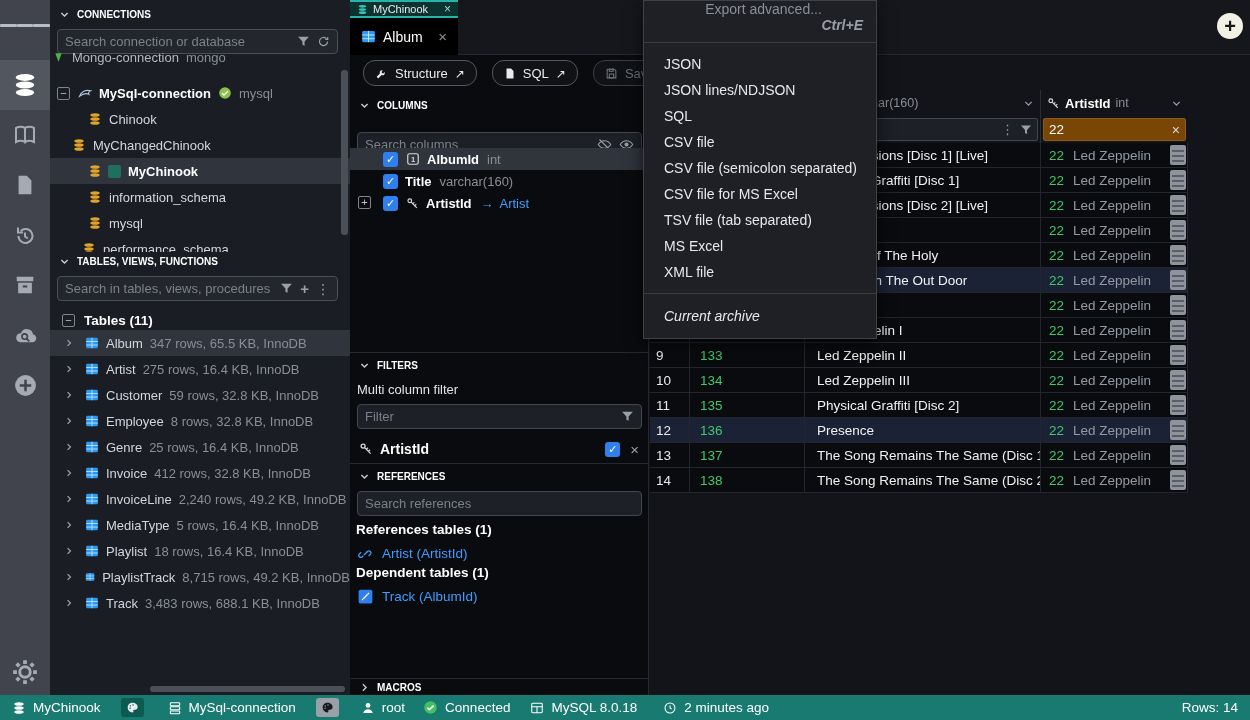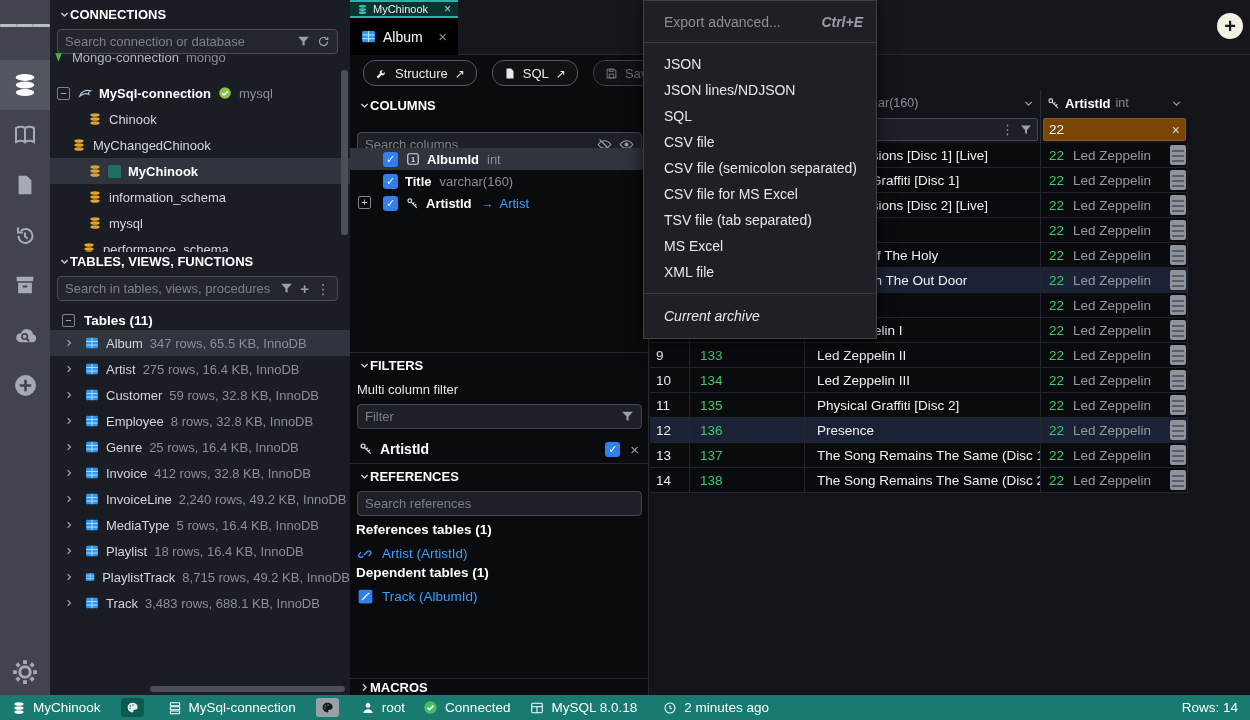--- a/index.html
+++ b/index.html
@@ -10,21 +10,21 @@
 
   
   .rail{position:absolute;left:0;top:0;width:50px;height:695px;background:#41444c;}
   .rail-item{width:50px;height:50px;display:flex;align-items:center;justify-content:center;color:#a6aab2;cursor:pointer;}
   .rail-item.active{background:#52565e;color:#ffffff;}
   .rail-gear{position:absolute;left:0;bottom:8px;width:50px;display:flex;justify-content:center;color:#a6aab2;}
   .burger span{display:block;width:24px;height:3px;background:#b9bdc4;margin:3px 0;border-radius:1px;}
 
   
   .lpanel{position:absolute;left:50px;top:0;width:300px;height:695px;background:#1a1d23;overflow:hidden;}
-  .sec-head{display:flex;align-items:center;padding:0 9px;height:18px;color:#fff;font-weight:bold;font-size:13px;}
+  .sec-head{display:flex;align-items:center;gap:7px;padding:0 9px;height:18px;color:#fff;font-weight:bold;font-size:10px;}
   .chev{color:#c7cad0;flex:0 0 auto;}
   .search{position:absolute;left:7px;height:25px;background:#23262d;border:1px solid #4a4e56;border-radius:4px;
           display:flex;align-items:center;padding:0 7px;}
   .search .ph{color:#7b8089;font-size:13px;white-space:nowrap;overflow:hidden;flex:1 1 auto;}
   .search .sic{color:#9aa0a8;margin-left:7px;flex:0 0 auto;}
   .row{display:flex;align-items:center;height:26px;white-space:nowrap;overflow:hidden;}
   .row .nm{color:#d3d6db;}
   .row .nm.b{font-weight:bold;color:#fff;}
   .row .meta{color:#8a8e96;margin-left:7px;}
   .row.selected{background:#2f343d;}
@@ -103,21 +103,21 @@
   .ahint{color:#949aa3;margin-left:9px;overflow:hidden;white-space:nowrap;flex:1 1 auto;}
   .doc{position:absolute;right:1px;top:2px;width:16px;height:20px;border-radius:2px;background:#8f939c;
        background-image:repeating-linear-gradient(#8f939c 0 3px,#5a5e66 3px 5px);border:2px solid #8f939c;}
   .hc.rn{width:40px;}.hc.id{width:115px;}.hc.ti{width:236px;}.hc.ar{width:147px;}
   .fc.rn{width:40px;}.fc.id{width:115px;}.fc.ti{width:236px;}.fc.ar{width:147px;}
 
   
   .menu{position:absolute;left:643px;top:0;width:234px;background:#1e2025;border:1px solid #3f4147;
         box-shadow:0 5px 16px rgba(0,0,0,.65);z-index:60;padding-bottom:9px;}
   .menu-head{height:42px;display:flex;align-items:center;padding:0 13px 0 20px;color:#8b8f96;font-size:14px;
-             border-bottom:1px solid #3a3c42;}
+             border-bottom:1px solid #3a3c42;flex-direction:column;}
   .menu-head .sc{margin-left:auto;font-weight:bold;font-style:italic;color:#9a9ea5;}
   .menu-items{padding-top:8px;}
   .mitem{height:26px;display:flex;align-items:center;padding-left:20px;color:#e6e8eb;font-size:14px;cursor:pointer;}
   .mdivider{border-top:1px solid #3a3c42;margin-top:8px;}
   .mfooter{margin-top:9px;font-style:italic;}
 
   
   .statusbar{position:absolute;left:0;bottom:0;width:100%;height:25px;background:#187a70;display:flex;
              align-items:center;color:#fff;font-size:13.5px;padding:0 12px;}
   .sgrp{display:flex;align-items:center;gap:7px;white-space:nowrap;}

